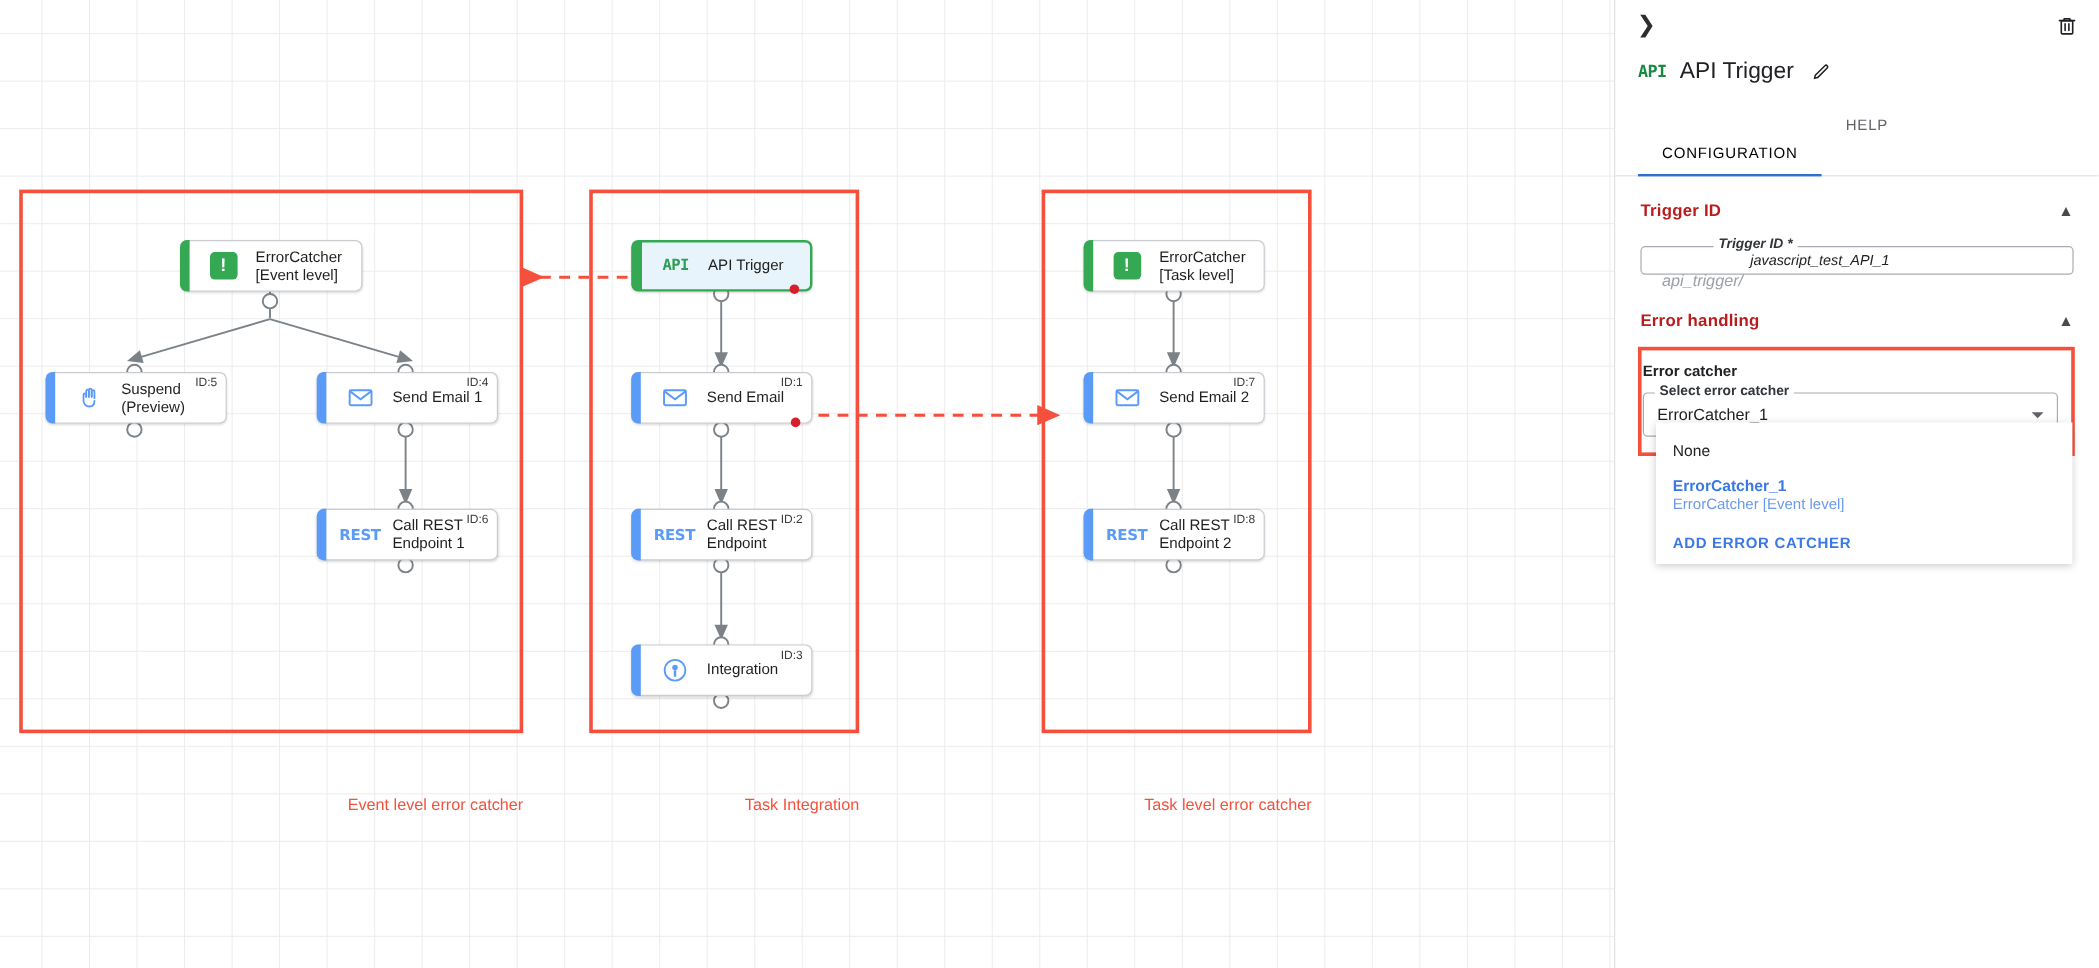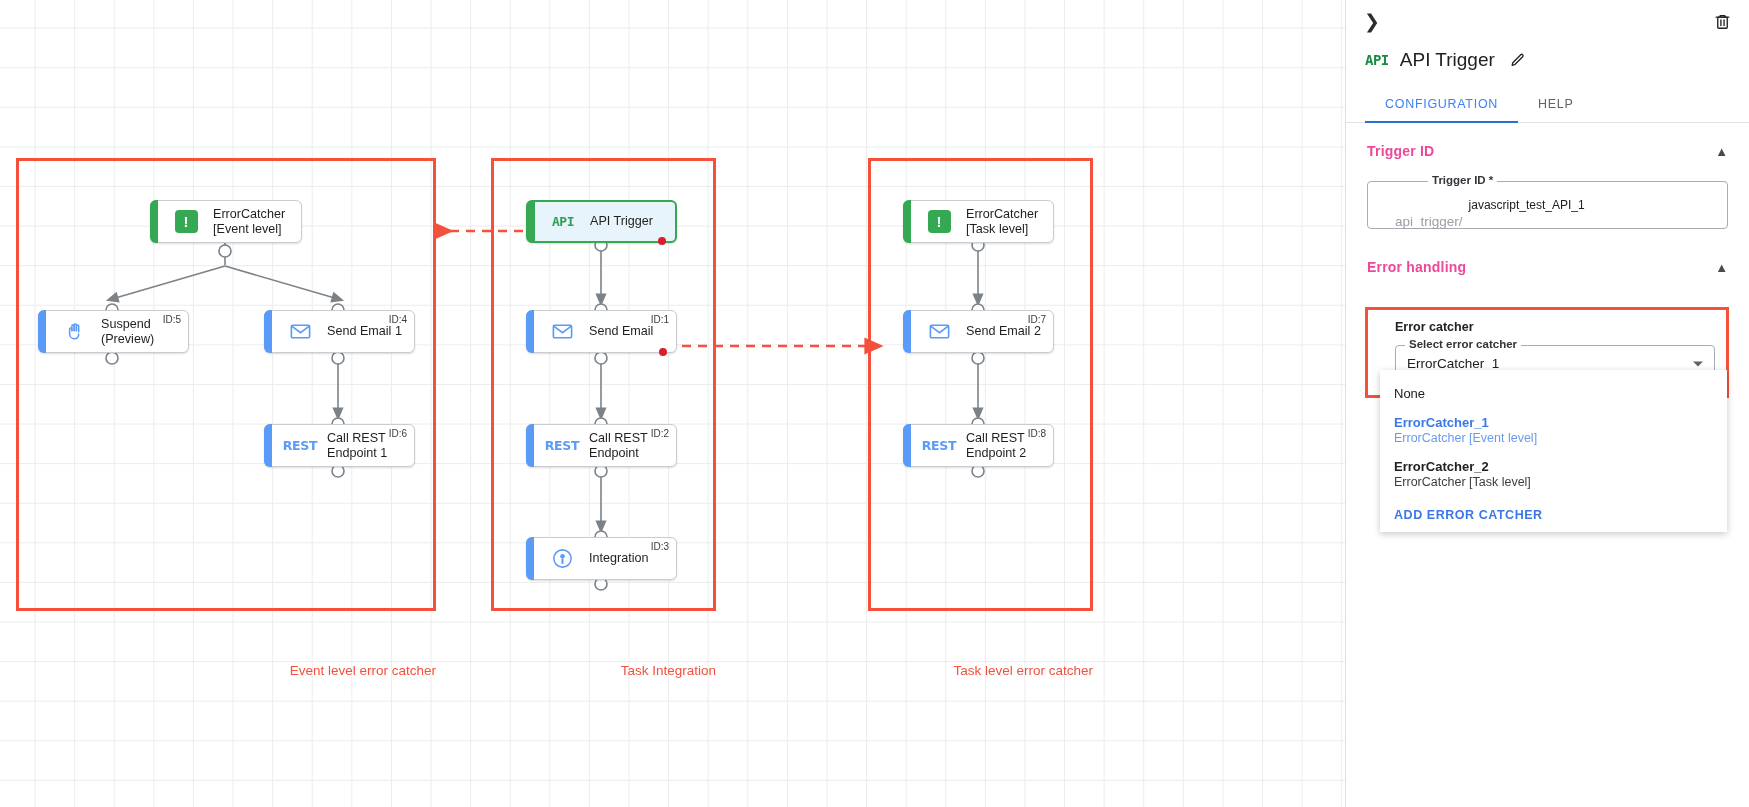--- a/index.html
+++ b/index.html
@@ -149,54 +149,55 @@
   .tabs {
     display: flex; margin-top: 14px;
     border-bottom: 1px solid #e2e2e2;
     padding-left: 19px;
   }
   .tab {
     font-size: 12.5px; letter-spacing: 0.7px;
     color: #5f6368; padding: 5px 20px 11px 20px;
     cursor: pointer; position: relative;
   }
-  .tab.active { color: #3b82f6; }
+  .tab.active { color: #000000; margin-top: 24px; }
   .tab.active::after {
     content: ""; position: absolute;
     left: 0; right: 0; bottom: -1px; height: 2.5px;
     background: #2f6fd0;
   }
   .section-head {
     display: flex; align-items: center; justify-content: space-between;
     padding: 20px 21px 0 21px;
   }
-  .section-title { font-size: 14px; font-weight: bold; color: #ec4899; letter-spacing: 0.2px; }
+  .section-title { font-size: 14px; font-weight: bold; color: #b91c1c; letter-spacing: 0.2px; }
   .caret { color: #4a4a4a; font-size: 13px; cursor: pointer; }
 
   .field-wrap {
     margin: 22px 21px 0 21px;
     position: relative;
-    height: 48px;
+    height: 24px;
     border: 1px solid #a8adb3;
     border-radius: 4px;
     display: flex; align-items: center;
-    padding: 0 27px;
+    padding: 0 17px;
+    font-style: italic;
   }
   .field-legend {
     position: absolute; top: -8px; left: 60px;
     background: #fff; padding: 0 4px;
     font-size: 11.5px; font-weight: bold; color: #32353a;
   }
   .field-prefix { font-size: 13.5px; color: #9aa0a6; margin-top: 32px; }
   .field-value { font-size: 12px; color: #202124; margin-left: 6px; }
 
   .err-section {
-    margin: 32px 20px 0 19px;
+    margin: 14px 20px 0 19px;
     border: 3px solid #f4503c;
-    padding: 10px 11px 13px 27px;
+    padding: 10px 11px 13px 1px;
     position: relative;
   }
   .err-label { font-size: 12.5px; font-weight: bold; color: #202124; }
   .select-wrap {
     margin-top: 11px; position: relative;
     height: 37px; border: 1px solid #a8adb3; border-radius: 4px;
     display: flex; align-items: center; padding: 0 11px;
     cursor: pointer;
   }
   .select-legend {
@@ -474,21 +475,17 @@
       </div>
 
       <div class="dropdown">
         <div class="dd-item">
           <div class="dd-main">None</div>
         </div>
         <div class="dd-item sel">
           <div class="dd-main">ErrorCatcher_1</div>
           <div class="dd-sub">ErrorCatcher [Event level]</div>
         </div>
-        <div class="dd-item bold">
-          <div class="dd-main">ErrorCatcher_2</div>
-          <div class="dd-sub">ErrorCatcher [Task level]</div>
-        </div>
         <div class="dd-action">ADD ERROR CATCHER</div>
       </div>
     </div>
   </div>
 </div>
 
 </body></html>

